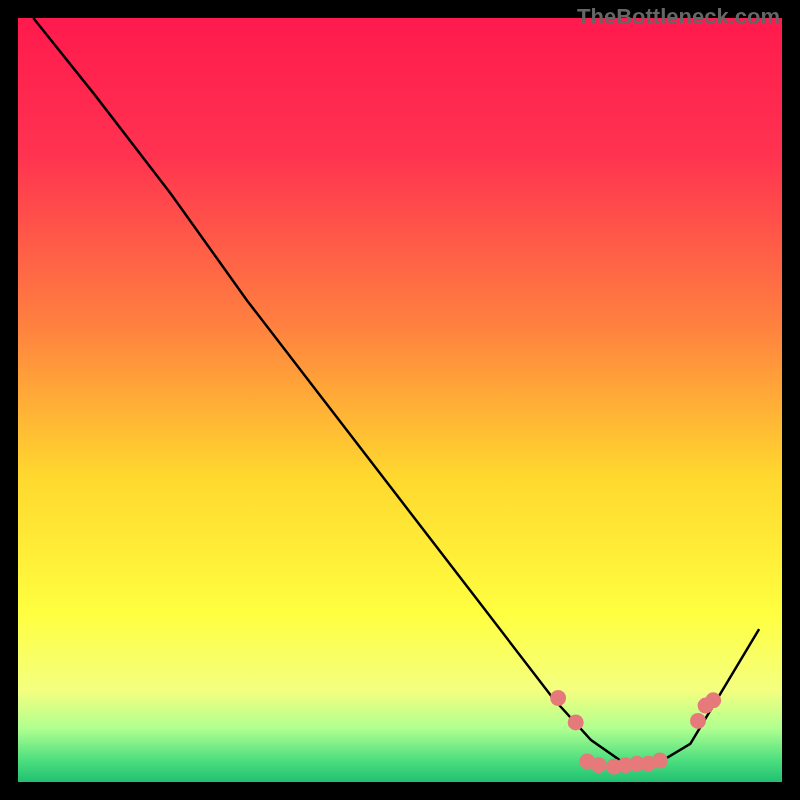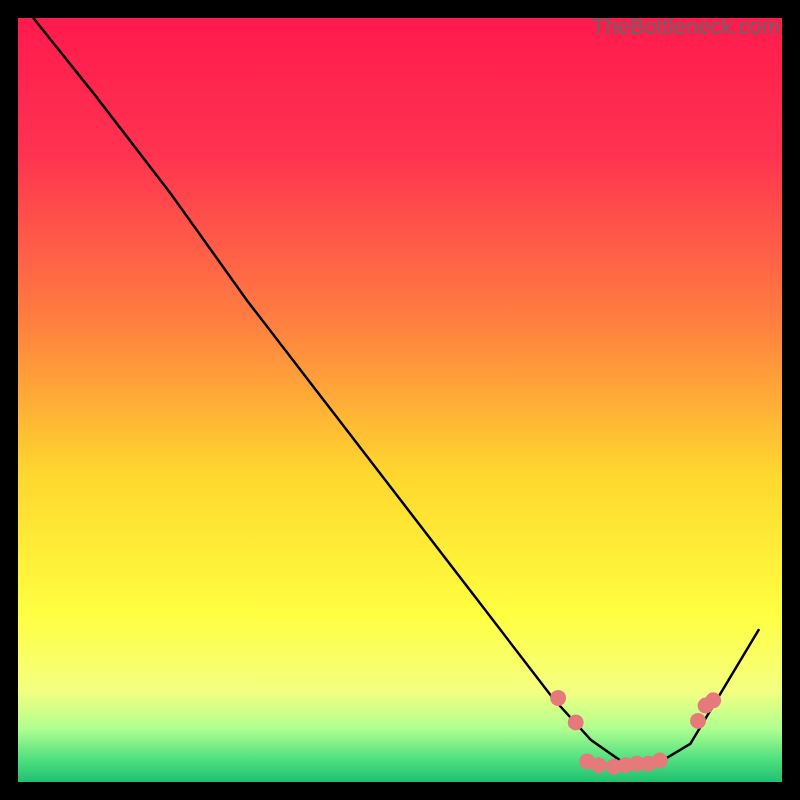--- a/index.html
+++ b/index.html
@@ -6,24 +6,24 @@
   body {
     width: 800px;
     height: 800px;
     background: #000;
     position: relative;
     font-family: Arial, sans-serif;
     overflow: hidden;
   }
   .watermark {
     position: absolute;
-    top: 14px;
+    top: 4px;
     right: 20px;
     font-size: 22px;
-    font-weight: normal;
+    font-weight: bold;
     color: #666;
     z-index: 10;
   }
   .plot-area {
     position: absolute;
     left: 18px;
     top: 18px;
     width: 764px;
     height: 764px;
   }

